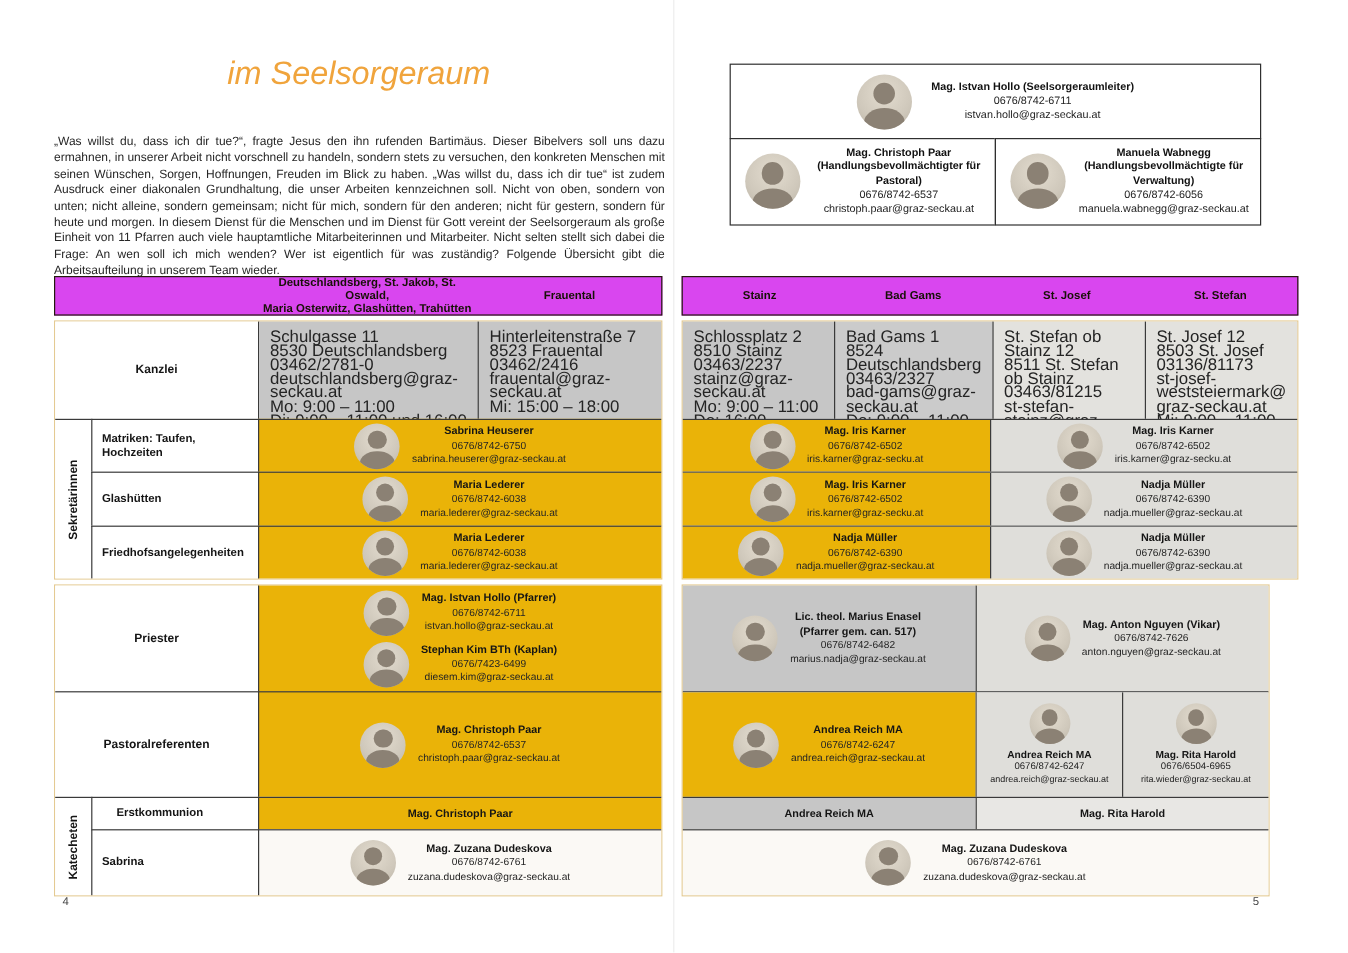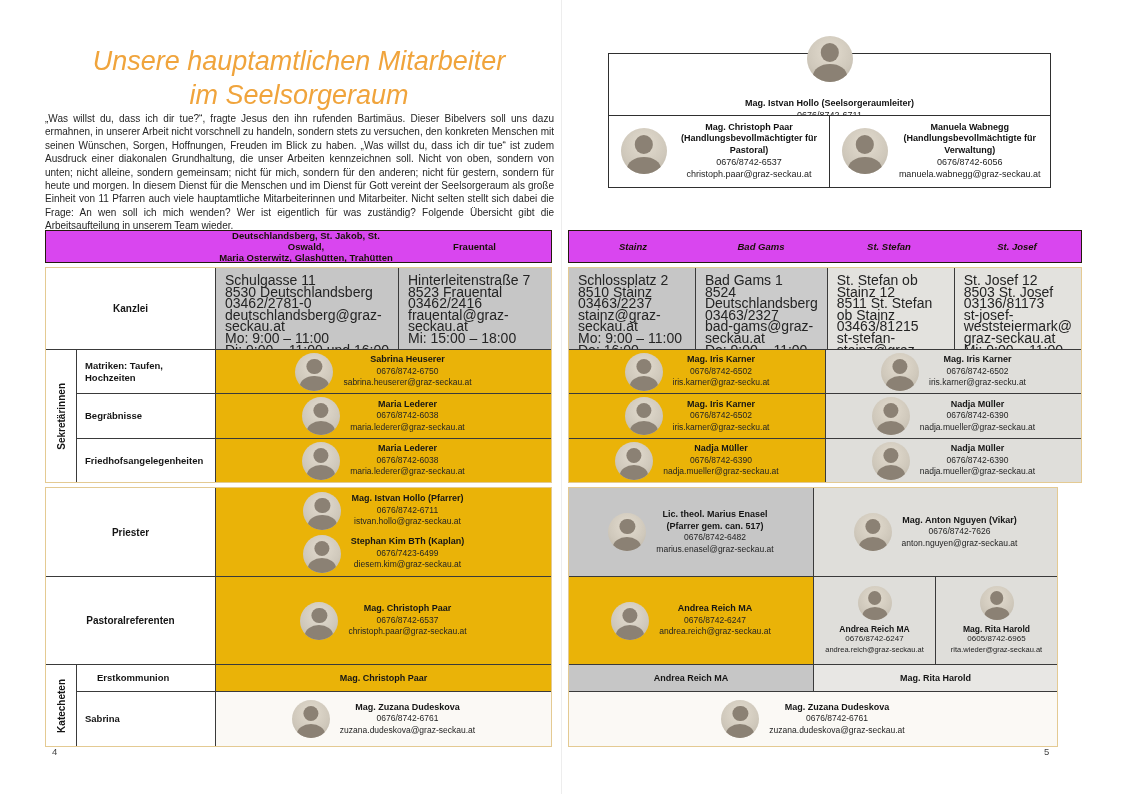--- a/index.html
+++ b/index.html
@@ -13,21 +13,21 @@
 
   
   .doc-title{left:45px;top:44px;width:508px;text-align:center;font-style:italic;
              font-size:27px;line-height:34px;color:#F0A43C;font-weight:400;}
   .intro{left:45px;top:112px;width:509px;font-size:10px;line-height:13.4px;
          text-align:justify;color:#262626;}
 
   
   .leaders{left:608px;top:53px;width:443px;}
   .lbox{border:1.5px solid #2f2f2f;background:#fff;display:flex;align-items:center;}
-  .lbox-top{height:63px;justify-content:center;gap:16px;flex-direction:column;}
+  .lbox-top{height:63px;justify-content:center;gap:16px;}
   .lrow{display:flex;margin-top:-1.5px;}
   .lbox-half{width:222px;height:73px;gap:8px;padding-left:12px;}
   .lbox-half+.lbox-half{margin-left:-1.5px;width:222.5px;}
   .ltext{text-align:center;font-size:9px;line-height:11.8px;}
   .lbox-half .ltext{flex:1;padding-right:6px;}
   .lname{font-weight:bold;color:#111;}
 
   
   .avatar{position:relative;border-radius:50%;background:radial-gradient(circle at 50% 35%,#e3dccf 0%,#cfc8bb 60%,#b9b2a4 100%);
           overflow:hidden;flex:none;display:inline-block;}
@@ -35,21 +35,21 @@
           width:40%;height:40%;border-radius:50%;background:#8b8174;}
   .avatar::after{content:"";position:absolute;top:62%;left:50%;transform:translateX(-50%);
           width:74%;height:52%;border-radius:50% 50% 0 0;background:#8b8174;}
   .av46{width:46px;height:46px;}
   .av38{width:38px;height:38px;}
   .av34{width:34px;height:34px;}
 
   
   .band{height:33px;background:#d946ef;border:1.5px solid #241A0E;display:flex;align-items:center;}
   .band-left{left:45px;top:230px;width:507px;}
-  .band-right{left:568px;top:230px;width:514px;font-style:italic;}
+  .band-right{left:568px;top:230px;width:514px;}
   .band .cell{display:flex;align-items:center;justify-content:center;text-align:center;
               font-weight:bold;font-size:9.5px;line-height:11px;color:#171006;height:100%;}
   .pre{white-space:pre-line;}
 
   
   .block{border:1.5px solid #E4CA92;background:#fff;}
   .blockB-left{left:45px;top:267px;width:507px;display:grid;
                grid-template-columns:30px 139px 1fr;grid-template-rows:81px 44px 45px 44px;}
   .blockC-left{left:45px;top:487px;width:507px;display:grid;
                grid-template-columns:30px 139px 1fr;grid-template-rows:88px 88px 27px 55px;}
@@ -99,21 +99,20 @@
   .pagenum{font-size:9.5px;color:#444;}
 </style>
 </head>
 <body>
 
 <div id="page">
 
   <div class="abs fold"></div>
 
   <div class="abs doc-title">
-    <div>Unsere hauptamtlichen Mitarbeiter</div>
     <div>im Seelsorgeraum</div>
   </div>
   <div class="abs intro">„Was willst du, dass ich dir tue?“, fragte Jesus den ihn rufenden Bartimäus. Dieser Bibelvers soll uns dazu ermahnen, in unserer Arbeit nicht vorschnell zu handeln, sondern stets zu versuchen, den konkreten Menschen mit seinen Wünschen, Sorgen, Hoffnungen, Freuden im Blick zu haben. „Was willst du, dass ich dir tue“ ist zudem Ausdruck einer diakonalen Grundhaltung, die unser Arbeiten kennzeichnen soll. Nicht von oben, sondern von unten; nicht alleine, sondern gemeinsam; nicht für mich, sondern für den anderen; nicht für gestern, sondern für heute und morgen. In diesem Dienst für die Menschen und im Dienst für Gott vereint der Seelsorgeraum als große Einheit von 11 Pfarren auch viele hauptamtliche Mitarbeiterinnen und Mitarbeiter. Nicht selten stellt sich dabei die Frage: An wen soll ich mich wenden? Wer ist eigentlich für was zuständig? Folgende Übersicht gibt die Arbeitsaufteilung in unserem Team wieder.</div>
 
   <div class="abs leaders">
     <div class="lbox lbox-top">
       <span class="avatar av46"></span>
       <div class="ltext">
         <div class="lname">Mag. Istvan Hollo (Seelsorgeraumleiter)</div>
         <div>0676/8742-6711</div>
@@ -178,21 +177,21 @@
       <div class="card">
         <span class="avatar av38"></span>
         <div class="card-text">
           <div class="pname">Sabrina Heuserer</div>
           <div>0676/8742-6750</div>
           <div>sabrina.heuserer@graz-seckau.at</div>
         </div>
       </div>
     </div>
 
-    <div class="sublabel bt bl" style="grid-area:3/2;">Begräbnisse</div>
+    <div class="sublabel bt bl" style="grid-area:3/2;">Glashütten</div>
     <div class="content bt bls bg-dark" style="grid-area:3/3;">
       <div class="card">
         <span class="avatar av38"></span>
         <div class="card-text">
           <div class="pname">Maria Lederer</div>
           <div>0676/8742-6038</div>
           <div>maria.lederer@graz-seckau.at</div>
         </div>
       </div>
     </div>
@@ -261,22 +260,22 @@
           <div>0676/8742-6761</div>
           <div>zuzana.dudeskova@graz-seckau.at</div>
         </div>
       </div>
     </div>
   </div>
 
   <div class="abs band band-right">
     <div class="cell q">Stainz</div>
     <div class="cell q">Bad Gams</div>
+    <div class="cell q">St. Josef</div>
     <div class="cell q">St. Stefan</div>
-    <div class="cell q">St. Josef</div>
   </div>
 
   <div class="abs block blockB-right">
     <div class="row" style="height:81px;">
       <div class="addr q bg-mid">Schlossplatz 2
 8510 Stainz
 03463/2237
 stainz@graz-seckau.at
 Mo: 9:00 – 11:00
 Do: 16:00 – 18:00
@@ -373,21 +372,21 @@
 
   <div class="abs block blockC-right">
     <div class="row" style="height:88px;">
       <div class="half bg-mid">
         <div class="card">
           <span class="avatar av38"></span>
           <div class="card-text">
             <div class="pname pre">Lic. theol. Marius Enasel
 (Pfarrer gem. can. 517)</div>
             <div>0676/8742-6482</div>
-            <div>marius.enasel@graz-seckau.at</div>
+            <div>marius.nadja@graz-seckau.at</div>
           </div>
         </div>
       </div>
       <div class="half bg-light bls">
         <div class="card">
           <span class="avatar av38"></span>
           <div class="card-text">
             <div class="pname">Mag. Anton Nguyen (Vikar)</div>
             <div>0676/8742-7626</div>
             <div>anton.nguyen@graz-seckau.at</div>
@@ -411,21 +410,21 @@
         <div class="row" style="height:100%;">
           <div class="vcard q bg-light">
             <span class="avatar av34"></span>
             <div class="pname">Andrea Reich MA</div>
             <div>0676/8742-6247</div>
             <div class="em">andrea.reich@graz-seckau.at</div>
           </div>
           <div class="vcard q bg-light bl">
             <span class="avatar av34"></span>
             <div class="pname">Mag. Rita Harold</div>
-            <div>0605/8742-6965</div>
+            <div>0676/6504-6965</div>
             <div class="em">rita.wieder@graz-seckau.at</div>
           </div>
         </div>
       </div>
     </div>
 
     <div class="row bt" style="height:27px;">
       <div class="half textcell bg-mid">Andrea Reich MA</div>
       <div class="half textcell bg-erst bls">Mag. Rita Harold</div>
     </div>

